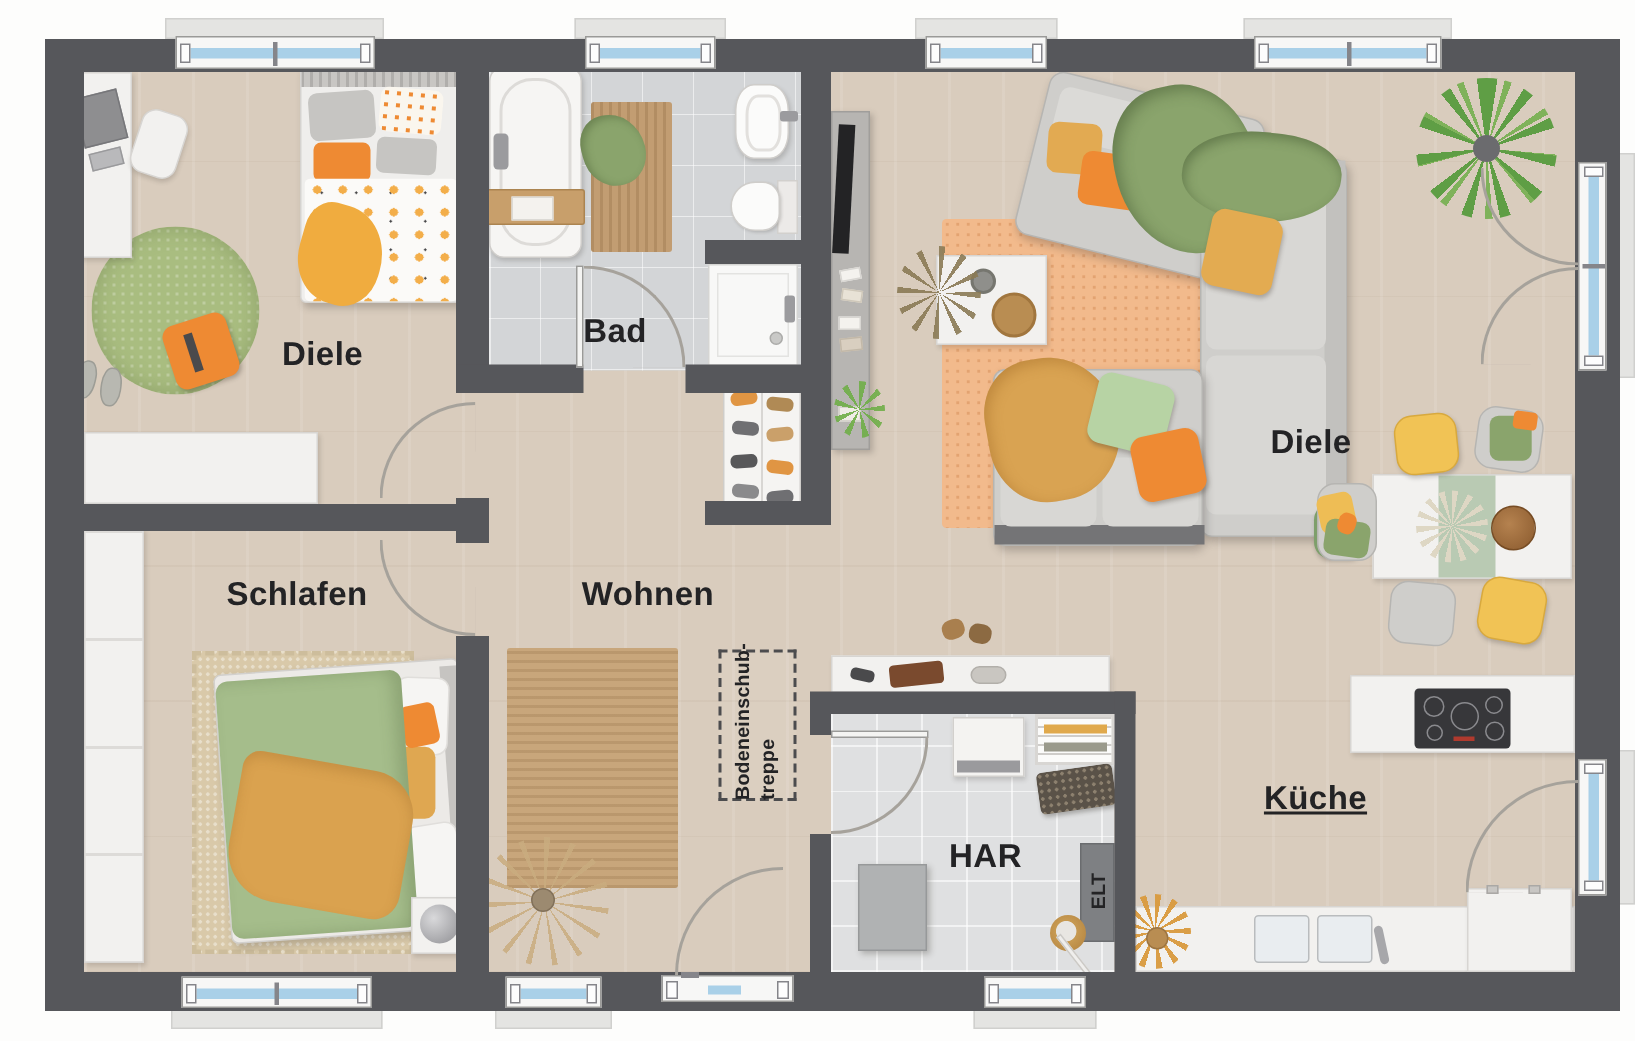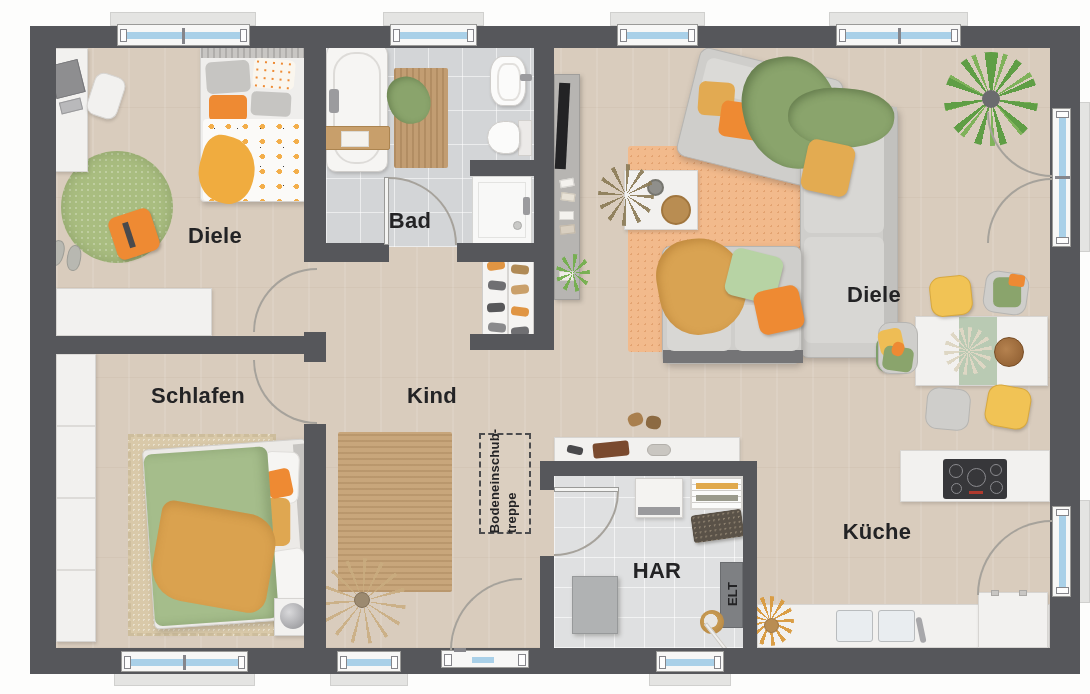--- a/index.html
+++ b/index.html
@@ -324,22 +324,22 @@
   <div class="arc arc-bl" style="left:987px;top:112px;width:65px;height:65px;"></div>
   <div class="arc arc-tl" style="left:987px;top:178px;width:65px;height:65px;"></div>
   <div class="arc arc-tl" style="left:977px;top:520px;width:75px;height:75px;"></div>
 
   <div class="dashedbox" style="left:479px;top:433px;width:48px;height:97px;"></div>
 
   <div class="label" style="left:215px;top:236px;">Diele</div>
   <div class="label" style="left:410px;top:221px;">Bad</div>
   <div class="label" style="left:874px;top:295px;">Diele</div>
   <div class="label" style="left:198px;top:396px;">Schlafen</div>
-  <div class="label" style="left:432px;top:396px;">Kind</div>
+  <div class="label" style="left:432px;top:396px;">Wohnen</div>
   <div class="label" style="left:657px;top:571px;">HAR</div>
-  <div class="label" style="left:877px;top:532px;">Küche</div>
+  <div class="label" style="left:877px;top:532px;text-decoration:underline;">Küche</div>
   <div class="label small vert" style="left:732px;top:594px;">ELT</div>
   <div class="label small vert" style="left:504px;top:481px;line-height:1.3;">
     <span style="display:block;">Bodeneinschub-</span>
     <span style="display:block;">treppe</span>
   </div>
 
 </div>
 
 </body></html>

